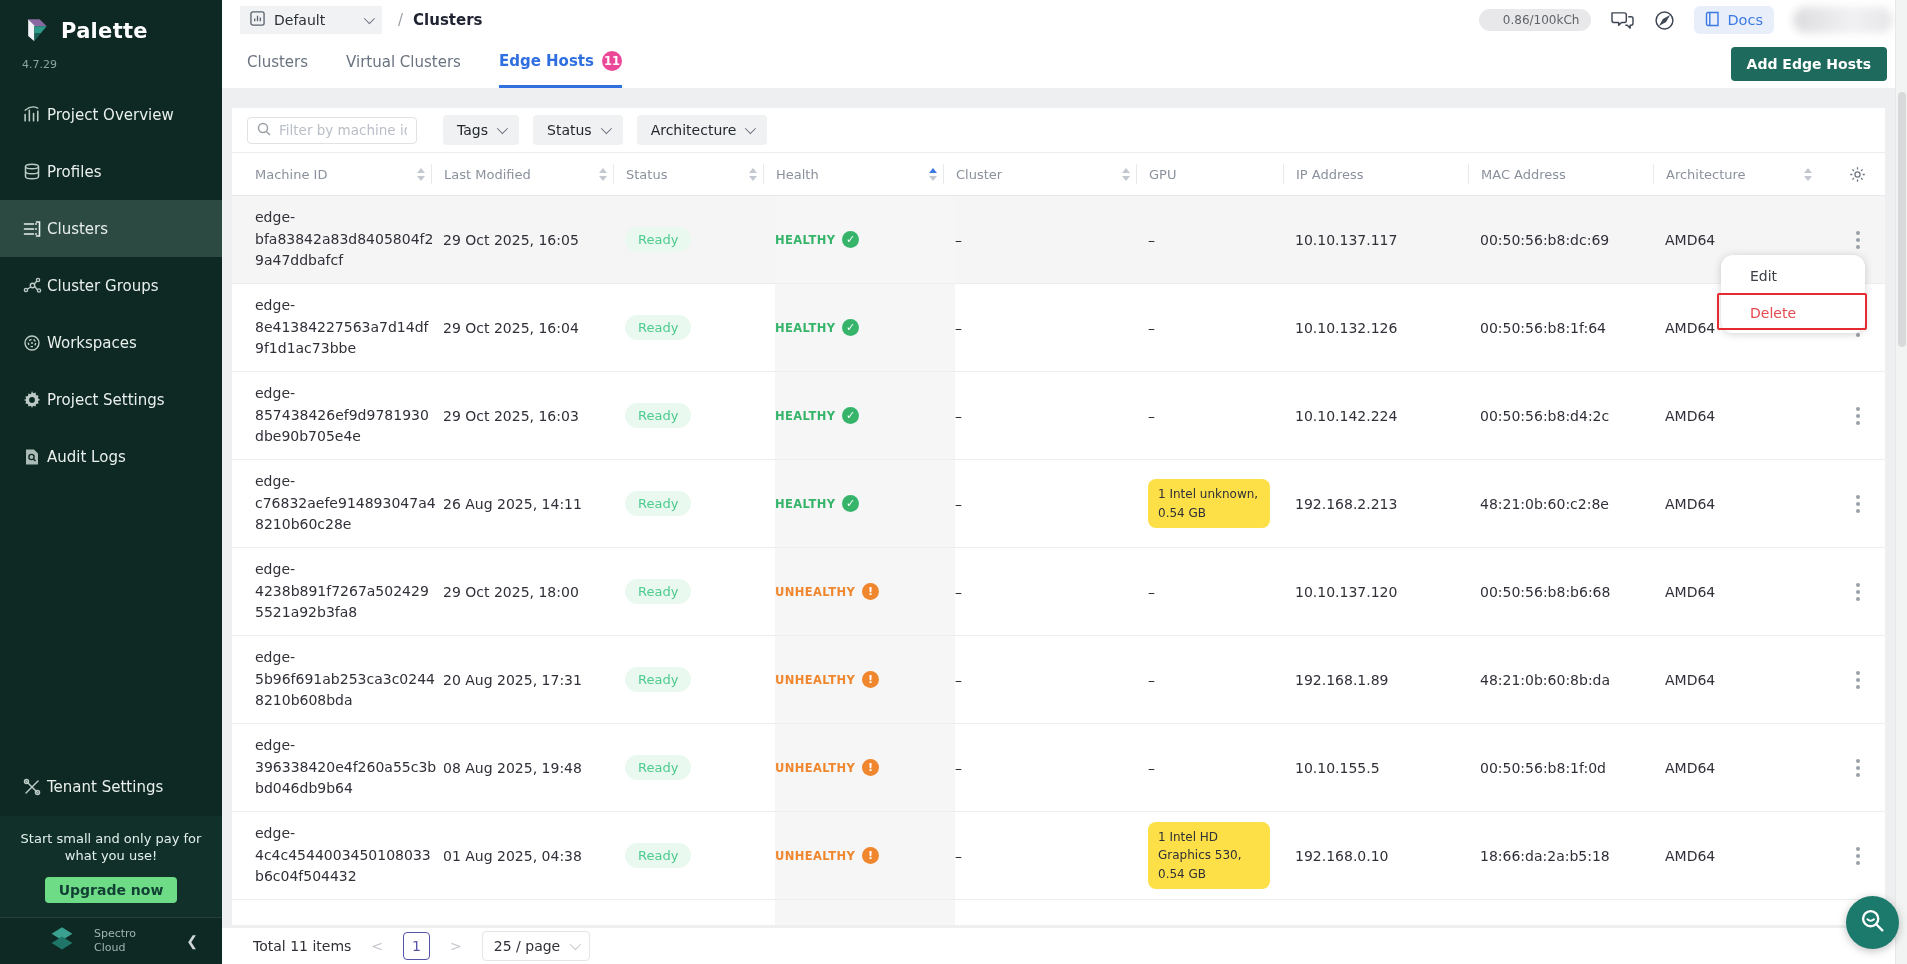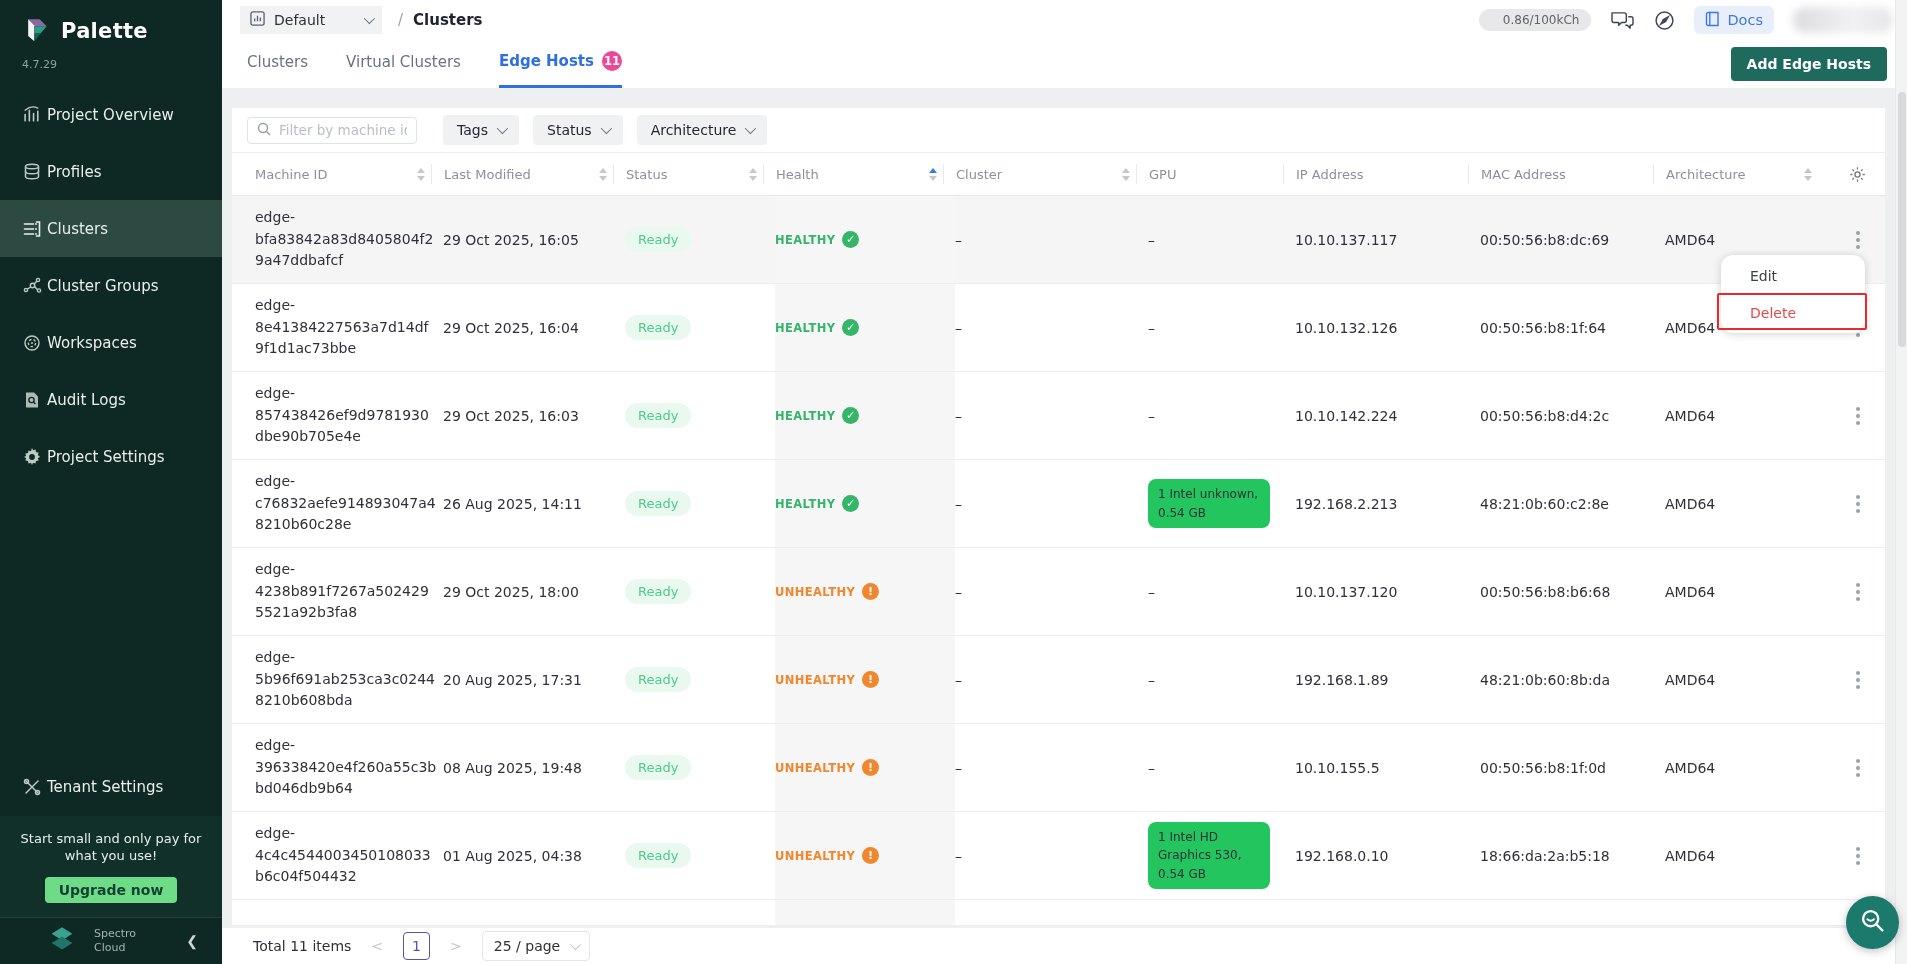--- a/index.html
+++ b/index.html
@@ -74,21 +74,21 @@
   .td { padding-right:16px; }
   .td-health { align-self:stretch; display:flex; align-items:center; background:#f6f6f7; }
   .mid { display:inline-block; max-width:182px; overflow-wrap:break-word; word-wrap:break-word; line-height:1.55; cursor:pointer; }
   .status-pill { display:inline-block; background:#e9f9ef; color:#4ecb8d; border-radius:14px; padding:5px 13px; font-size:13px; }
   .health { display:flex; align-items:center; gap:7px; font-size:11.5px; font-weight:600; letter-spacing:.4px; }
   .health.healthy { color:#36b46a; }
   .health.unhealthy { color:#f0872f; }
   .hicon { width:17px; height:17px; border-radius:50%; color:#fff; font-size:11px; font-weight:bold; display:flex; align-items:center; justify-content:center; }
   .healthy .hicon { background:#36b46a; }
   .unhealthy .hicon { background:#f0872f; }
-  .gpu-chip { display:inline-block; background:#22c55e; border-radius:8px; padding:6px 10px; font-size:12px; line-height:1.55; max-width:122px; }
+  .gpu-chip { display:inline-block; background:#fde047; border-radius:8px; padding:6px 10px; font-size:12px; line-height:1.55; max-width:122px; }
   .td-actions { display:flex; justify-content:center; padding-right:0; }
   .kebab { display:flex; flex-direction:column; gap:3px; padding:4px; cursor:pointer; }
   .kebab i { width:4px; height:4px; border-radius:50%; background:#9aa0a8; }
   .partial-row { height:25px; position:relative; background:#fff; }
   .partial-row .shade { position:absolute; left:543px; top:0; width:180px; height:100%; background:#f6f6f7; }
 
   .pagination { height:36px; margin-top:3px; background:#fff; display:flex; align-items:center; padding-left:31px; gap:18px; flex-shrink:0; }
   .total-items { font-size:14px; color:#2f3038; }
   .pg-arrow { color:#c3c6cc; font-size:14px; cursor:pointer; padding:0 2px; }
   .pg-box { width:27px; height:28px; border:1px solid #5554a8; border-radius:4px; color:#5554a8; font-size:14px; display:flex; align-items:center; justify-content:center; cursor:pointer; }
@@ -171,36 +171,36 @@
             <svg width="18" height="18" viewBox="0 0 18 18" fill="none" stroke="#bccbc6" stroke-width="1.4">
               <circle cx="9" cy="9" r="7"></circle>
               <circle cx="9" cy="9" r="3.6" stroke-dasharray="2.5 2"></circle>
               <circle cx="9" cy="9" r="1" fill="#bccbc6" stroke="none"></circle>
             </svg>
           </span>
           <span class="side-label">Workspaces</span>
         </div>
         <div class="side-item">
           <span class="side-icon">
+            <svg width="18" height="18" viewBox="0 0 20 20" fill="#bccbc6">
+              <path d="M10 0 l1.2 2.6 2.8 -.8 .4 2.9 2.9 .4 -.8 2.8 L19 10 l-2.5 1.2 .8 2.8 -2.9 .4 -.4 2.9 -2.8 -.8 L10 19 l-1.2 -2.5 -2.8 .8 -.4 -2.9 -2.9 -.4 .8 -2.8 L1 10 l2.5 -1.2 -.8 -2.8 2.9 -.4 .4 -2.9 2.8 .8 z"></path>
+              <circle cx="10" cy="10" r="3.2" fill="#0e2923"></circle>
+            </svg>
+          </span>
+          <span class="side-label">Project Settings</span>
+        </div>
+        <div class="side-item">
+          <span class="side-icon">
             <svg width="16" height="18" viewBox="0 0 16 18" fill="none" stroke="#bccbc6" stroke-width="1.4">
               <path d="M2 1.5 h8 l4 4 v11 h-12 z" fill="#bccbc6" stroke="none" opacity=".9"></path>
               <circle cx="7.5" cy="9" r="2.6" stroke="#0e2923" fill="none"></circle>
               <path d="M9.4 11 L11.5 13" stroke="#0e2923"></path>
             </svg>
           </span>
           <span class="side-label">Audit Logs</span>
-        </div>
-        <div class="side-item">
-          <span class="side-icon">
-            <svg width="18" height="18" viewBox="0 0 20 20" fill="#bccbc6">
-              <path d="M10 0 l1.2 2.6 2.8 -.8 .4 2.9 2.9 .4 -.8 2.8 L19 10 l-2.5 1.2 .8 2.8 -2.9 .4 -.4 2.9 -2.8 -.8 L10 19 l-1.2 -2.5 -2.8 .8 -.4 -2.9 -2.9 -.4 .8 -2.8 L1 10 l2.5 -1.2 -.8 -2.8 2.9 -.4 .4 -2.9 2.8 .8 z"></path>
-              <circle cx="10" cy="10" r="3.2" fill="#0e2923"></circle>
-            </svg>
-          </span>
-          <span class="side-label">Project Settings</span>
         </div>
       </nav>
     <div class="side-spacer"></div>
     <div class="side-item">
       <span class="side-icon">
         <svg width="18" height="18" viewBox="0 0 18 18" fill="none" stroke="#bccbc6" stroke-width="1.5" stroke-linecap="round">
           <path d="M3 15 L15 3"></path>
             <path d="M3 3 L15 15"></path>
             <circle cx="3.5" cy="3.5" r="2" fill="none"></circle>
             <circle cx="14.5" cy="14.5" r="2" fill="none"></circle>

